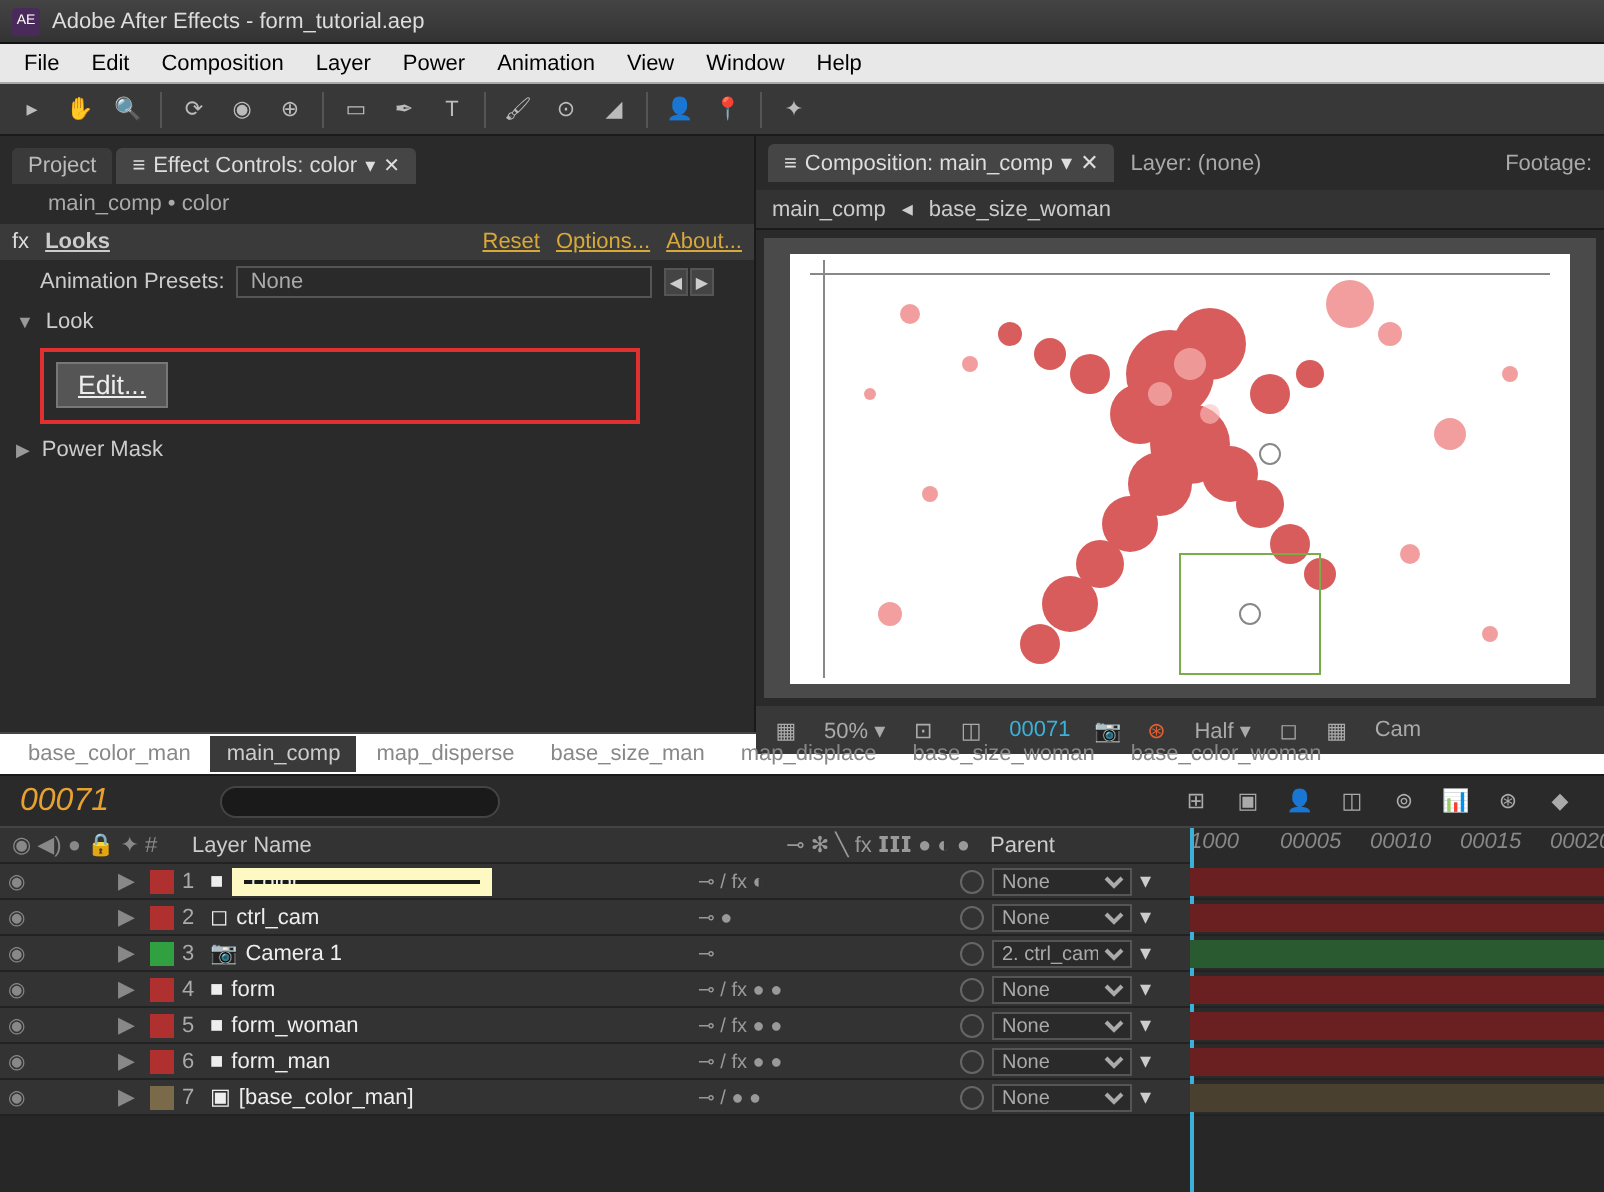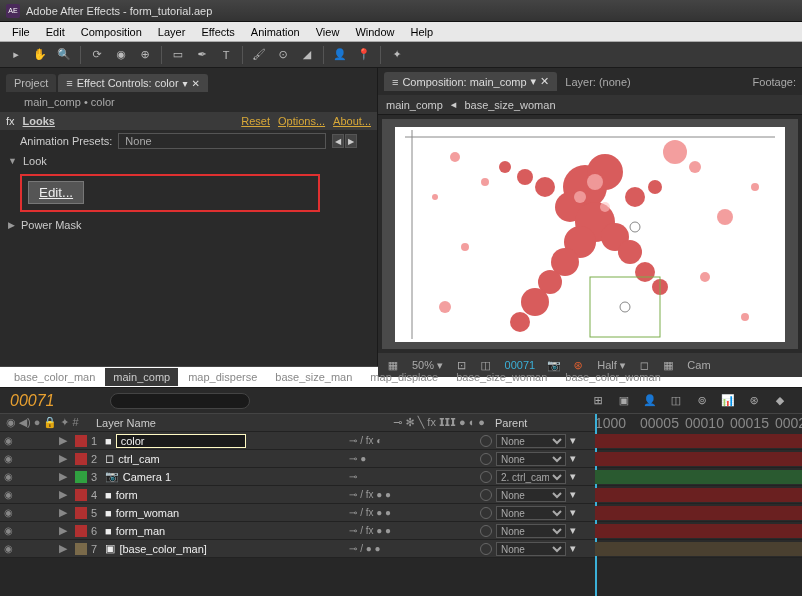--- a/index.html
+++ b/index.html
@@ -50,51 +50,51 @@
 .tl-search { background: #1a1a1a; border: 1px solid #444; border-radius: 8px; width: 140px; height: 16px; padding: 0 8px; color: #aaa; margin-right: 80px; }
 .tl-buttons { display: flex; gap: 6px; margin-left: auto; padding-right: 12px; }
 .tl-btn { width: 20px; height: 20px; display: flex; align-items: center; justify-content: center; cursor: pointer; color: #aaa; }
 .tl-ruler { display: flex; }
 .tl-ruler-left { width: 595px; background: #333; height: 18px; display: flex; align-items: center; border-bottom: 1px solid #222; }
 .tl-ruler-left .col-icons { width: 90px; display: flex; gap: 3px; padding: 0 6px; color: #888; }
 .tl-ruler-left .col-name { flex: 1; color: #ccc; padding-left: 6px; }
 .tl-ruler-left .col-switches { color: #999; padding: 0 10px; }
 .tl-ruler-left .col-parent { width: 100px; color: #ccc; }
 .tl-ruler-right { flex: 1; background: #2a2a2a; height: 18px; display: flex; align-items: center; position: relative; }
-.tick { position: absolute; font-size: 14px; color: #888; top: 1px; }
+.tick { position: absolute; font-size: 11px; color: #888; top: 1px; font-style: italic; }
 .layer-row { display: flex; height: 18px; border-bottom: 1px solid #222; }
 .lr-left { width: 595px; background: #333; display: flex; align-items: center; }
 .lr-icons { width: 55px; display: flex; gap: 2px; padding: 0 4px; color: #888; }
 .lr-eye { width: 12px; font-size: 10px; }
 .lr-exp { width: 20px; display: flex; align-items: center; gap: 2px; color: #888; padding-left: 4px; }
 .lr-num { width: 26px; text-align: center; color: #aaa; display: flex; align-items: center; gap: 4px; }
 .lr-color { width: 12px; height: 12px; }
 .lr-name { flex: 1; padding-left: 4px; color: #eee; display: flex; align-items: center; gap: 4px; }
-.lr-name input { background: #1a1a1a; border: 1px solid #fef9c3; color: #eee; width: 130px; height: 14px; padding: 0 4px; font-size: 11px; }
+.lr-name input { background: #1a1a1a; border: 6px solid #fef9c3; color: #eee; width: 130px; height: 14px; padding: 0 4px; font-size: 11px; }
 .lr-switches { width: 135px; color: #999; font-size: 10px; padding: 0 4px; }
 .lr-parent { width: 115px; display: flex; align-items: center; gap: 4px; }
 .lr-parent select { background: #2a2a2a; border: 1px solid #555; color: #aaa; font-size: 10px; width: 70px; height: 14px; }
 .lr-spiral { width: 12px; height: 12px; border: 1px solid #666; border-radius: 50%; }
 .lr-right { flex: 1; position: relative; }
 .bar { position: absolute; top: 2px; height: 14px; left: 0; right: 0; }
 </style>
 </head>
 <body>
 
 <div class="titlebar">
   <div class="icon">AE</div>
   <span>Adobe After Effects - form_tutorial.aep</span>
 </div>
 
 <div class="menubar">
   <span>File</span>
   <span>Edit</span>
   <span>Composition</span>
   <span>Layer</span>
-  <span>Effects</span>
+  <span>Power</span>
   <span>Animation</span>
   <span>View</span>
   <span>Window</span>
   <span>Help</span>
 </div>
 
 <div class="toolbar">
   <div class="tool">▸</div>
   <div class="tool">✋</div>
   <div class="tool">🔍</div>

